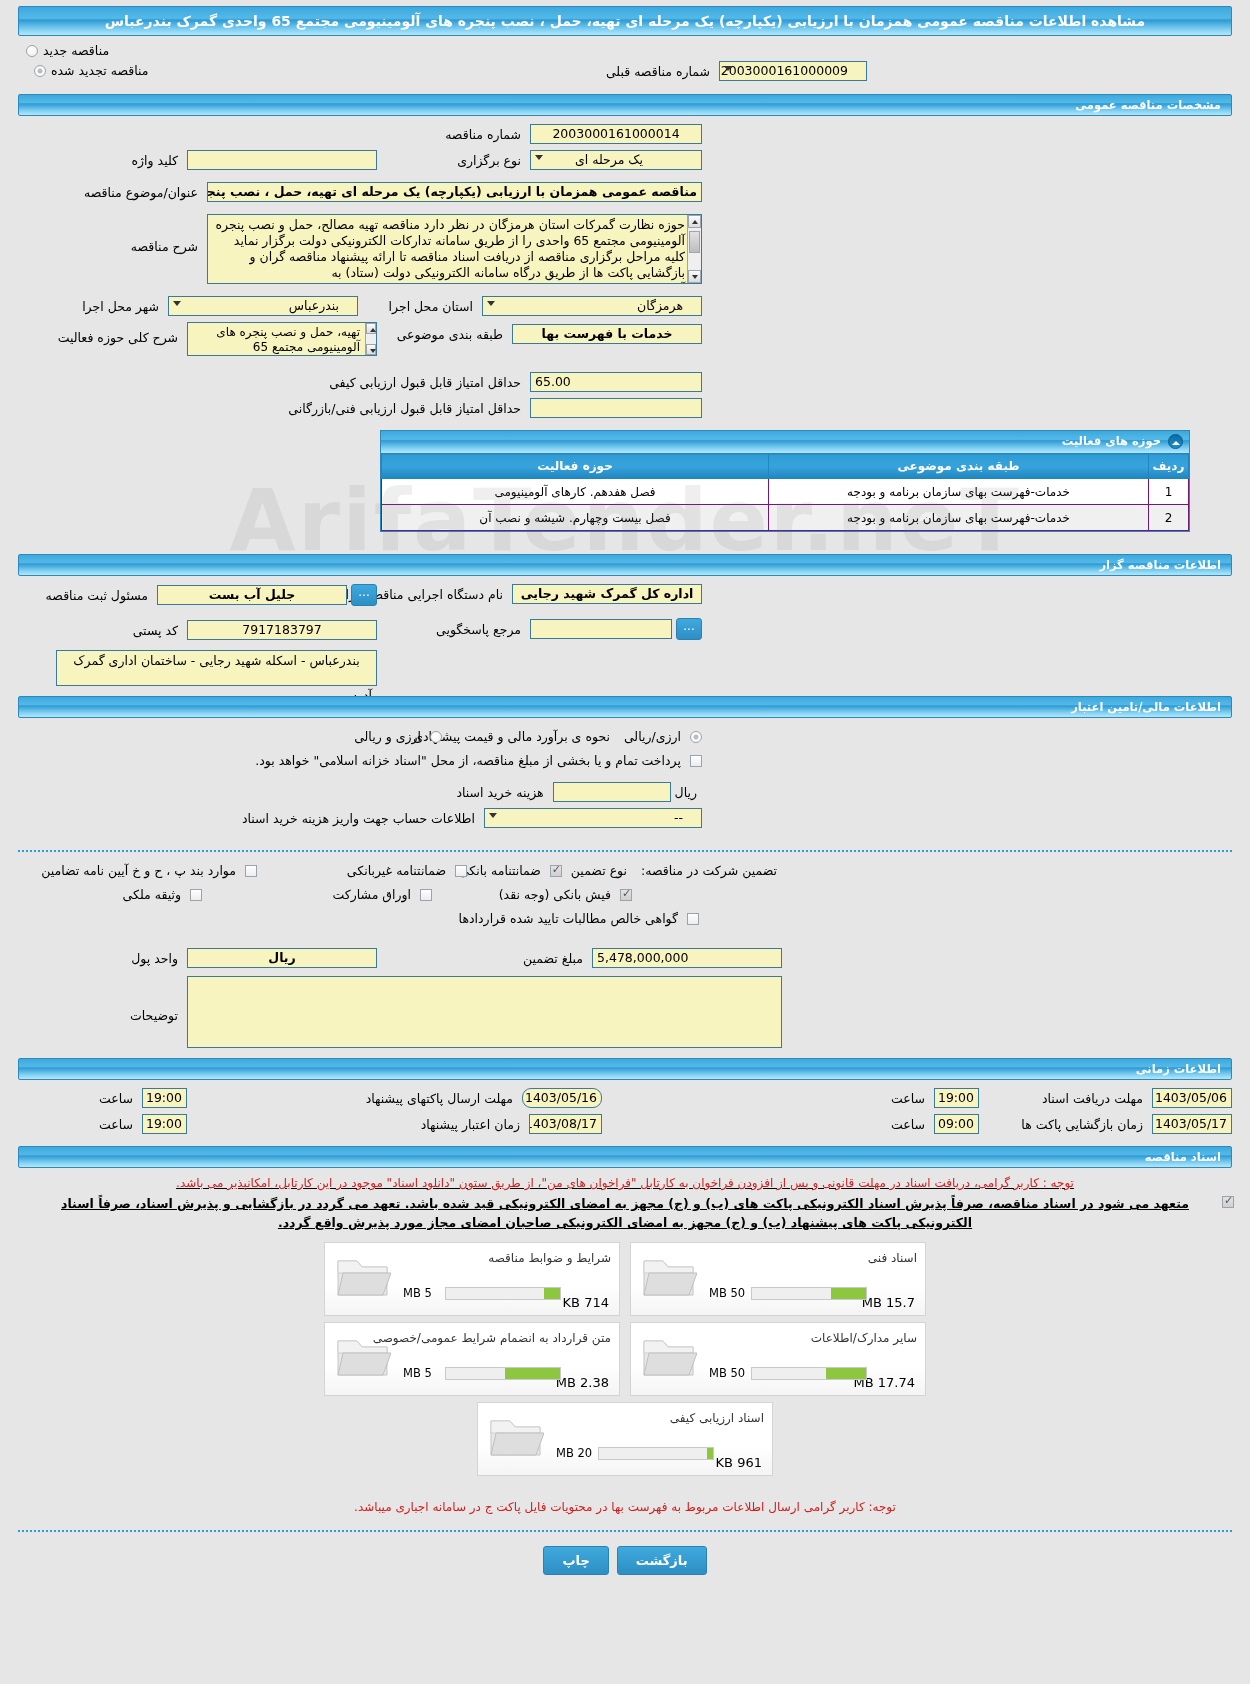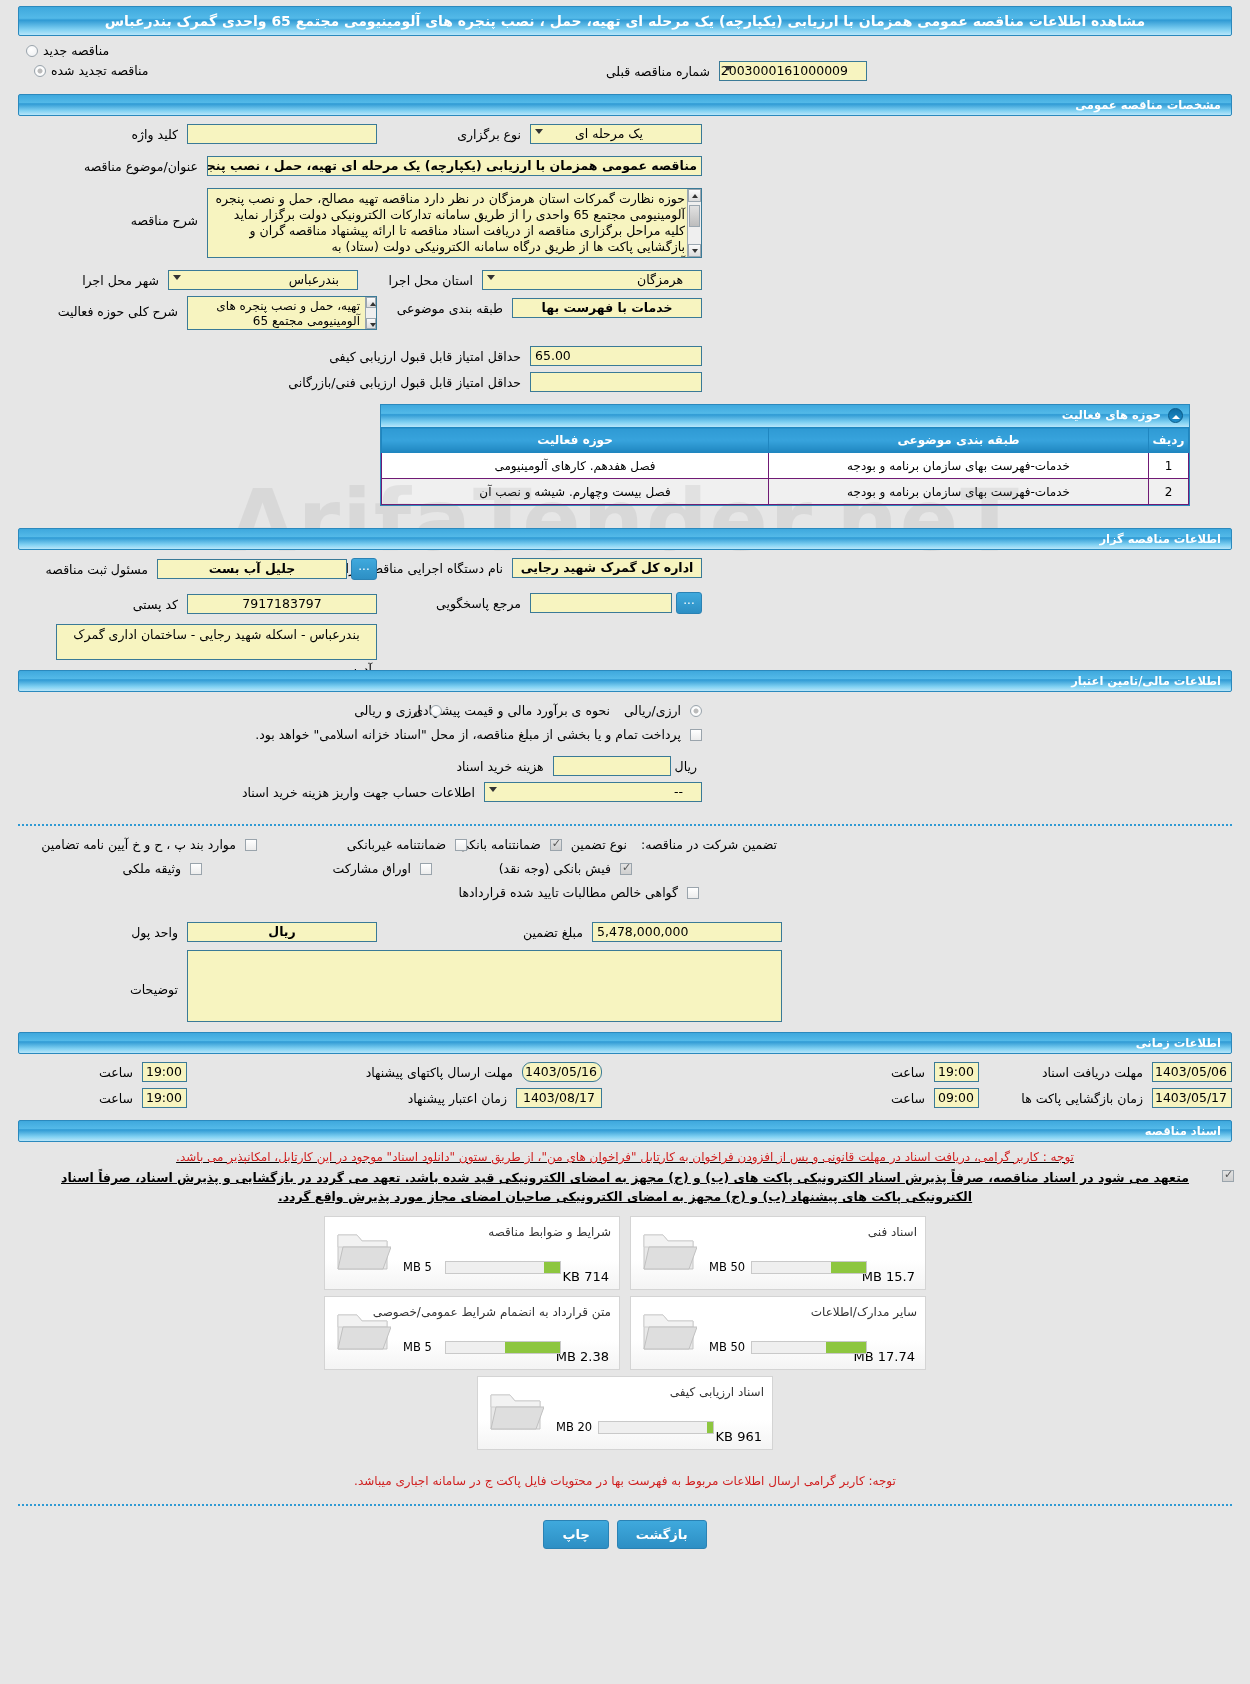--- a/index.html
+++ b/index.html
@@ -286,20 +286,26 @@
         <span class="lbl">شماره مناقصه قبلی</span>
       </div>
     </div>
   </div>
 </div>
 
 <div class="sec-bar" style="margin-top:8px;">مشخصات مناقصه عمومی</div>
 
 <div class="pad" style="margin-top:8px;">
 
+  <div style="position:relative; height:26px;">
+    <div style="position:absolute; right:530px; top:0;">
+      <span class="fld" style="width:172px;">2003000161000014</span>
+      <span class="lbl">شماره مناقصه</span>
+    </div>
+  </div>
 
   <div style="position:relative; height:28px;">
     <div style="position:absolute; right:530px; top:0;">
       <span class="sel" style="width:172px;"><span class="arw"></span><span>یک مرحله ای</span></span>
       <span class="lbl">نوع برگزاری</span>
     </div>
     <div style="position:absolute; right:855px; top:0;text-align:right;">
       <span class="fld empty" style="width:190px;"></span>
       <span class="lbl">کلید واژه</span>
     </div>
@@ -562,21 +568,21 @@
   <div style="position:relative; height:26px;">
     <div style="position:absolute; right:0; top:0;">
       <span class="fld" style="width:80px;">1403/05/17</span>
       <span class="lbl">زمان بازگشایی پاکت ها</span>
     </div>
     <div style="position:absolute; right:253px; top:0;">
       <span class="fld" style="width:45px;">09:00</span>
       <span class="lbl">ساعت</span>
     </div>
     <div style="position:absolute; right:630px; top:0;">
-      <span class="fld" style="width:86px;">1403/08/17</span>
+      <span class="fld" style="width:73px;">1403/08/17</span>
       <span class="lbl">زمان اعتبار پیشنهاد</span>
     </div>
     <div style="position:absolute; right:1045px; top:0;">
       <span class="fld" style="width:45px;">19:00</span>
       <span class="lbl">ساعت</span>
     </div>
   </div>
 </div>
 
 <div class="sec-bar" style="margin-top:6px;">اسناد مناقصه</div>

